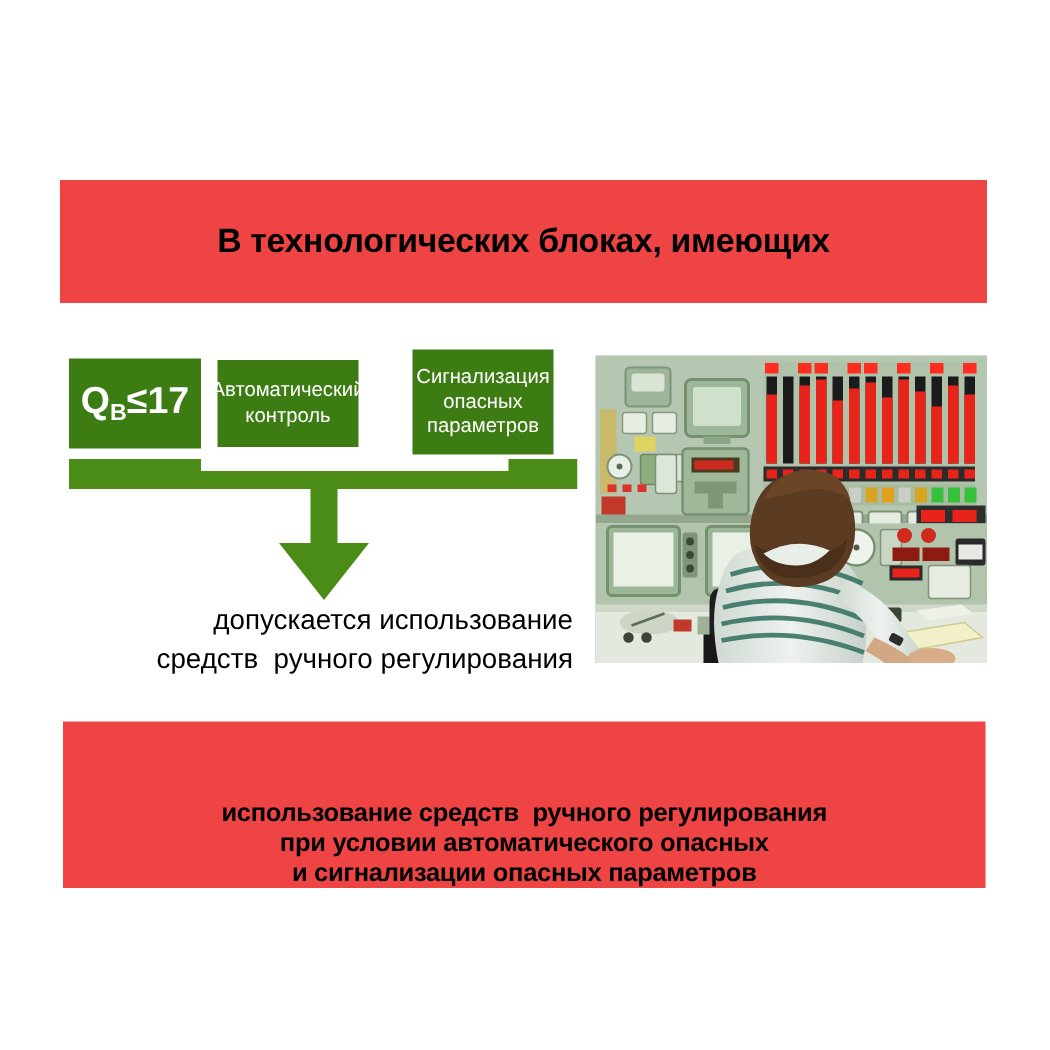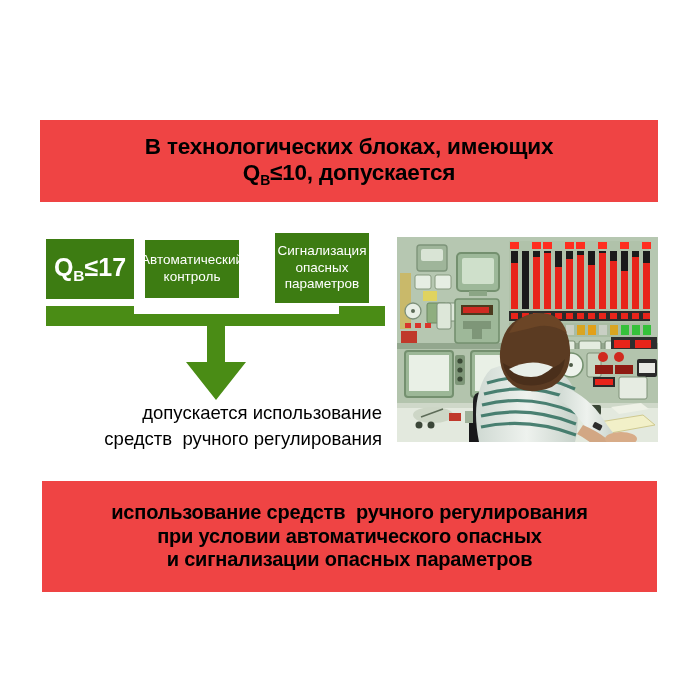--- a/index.html
+++ b/index.html
@@ -40,21 +40,22 @@
     top: 120px;
     width: 618px;
     height: 82px;
     font-size: 22.5px;
   }
   #banner-bottom {
     left: 42px;
     top: 481px;
     width: 615px;
     height: 111px;
-    font-size: 20px;
+    font-size: 17px;
+    justify-content: flex-end;
   }
   .banner .line { display: block; white-space: pre; }
 
   
   .sub {
     font-size: 0.62em;
     vertical-align: -0.33em;
     font-weight: bold;
   }
   .le { font-weight: bold; }
@@ -143,21 +144,20 @@
   }
   #photo svg { display: block; }
 </style>
 </head>
 <body>
 
 <div id="slide">
 
   <div id="banner-top" class="banner">
     <span class="line">В технологических блоках, имеющих</span>
-    <span class="line"><span>Q</span><span class="sub">В</span><span>≤10, допускается</span></span>
   </div>
 
   <div id="gbox-q" class="gbox">
     <span class="txt"><span>Q</span><span class="sub">В</span><span class="le">≤17</span></span>
   </div>
 
   <div id="gbox-auto" class="gbox">
     <span class="txt">Автоматический
 контроль</span>
   </div>

